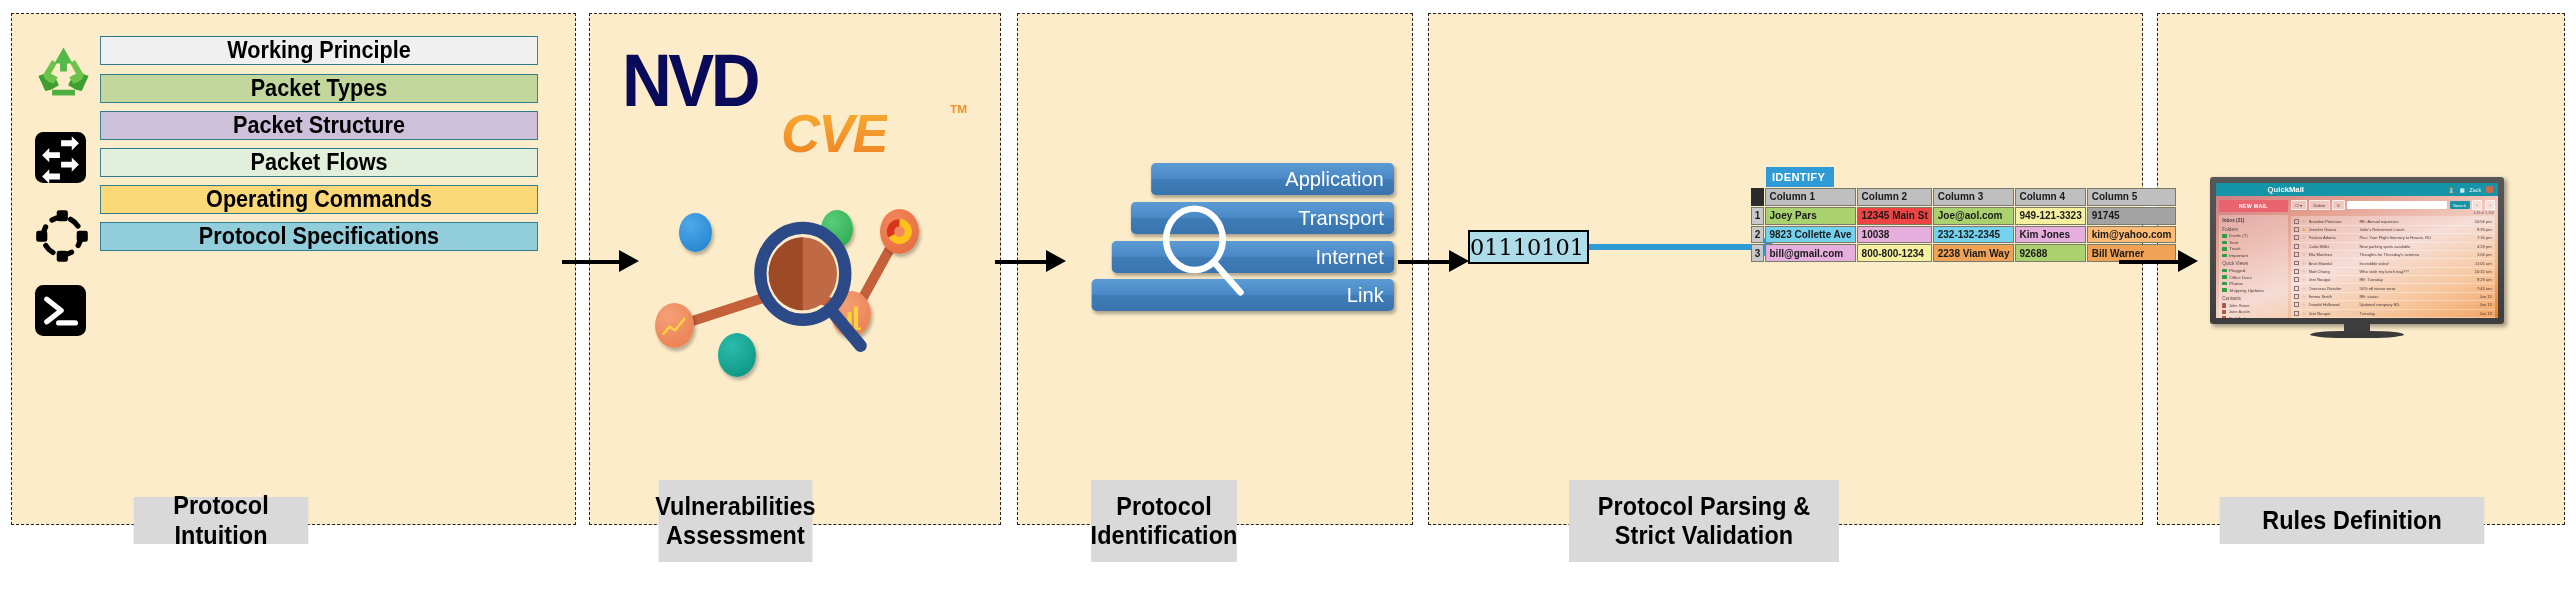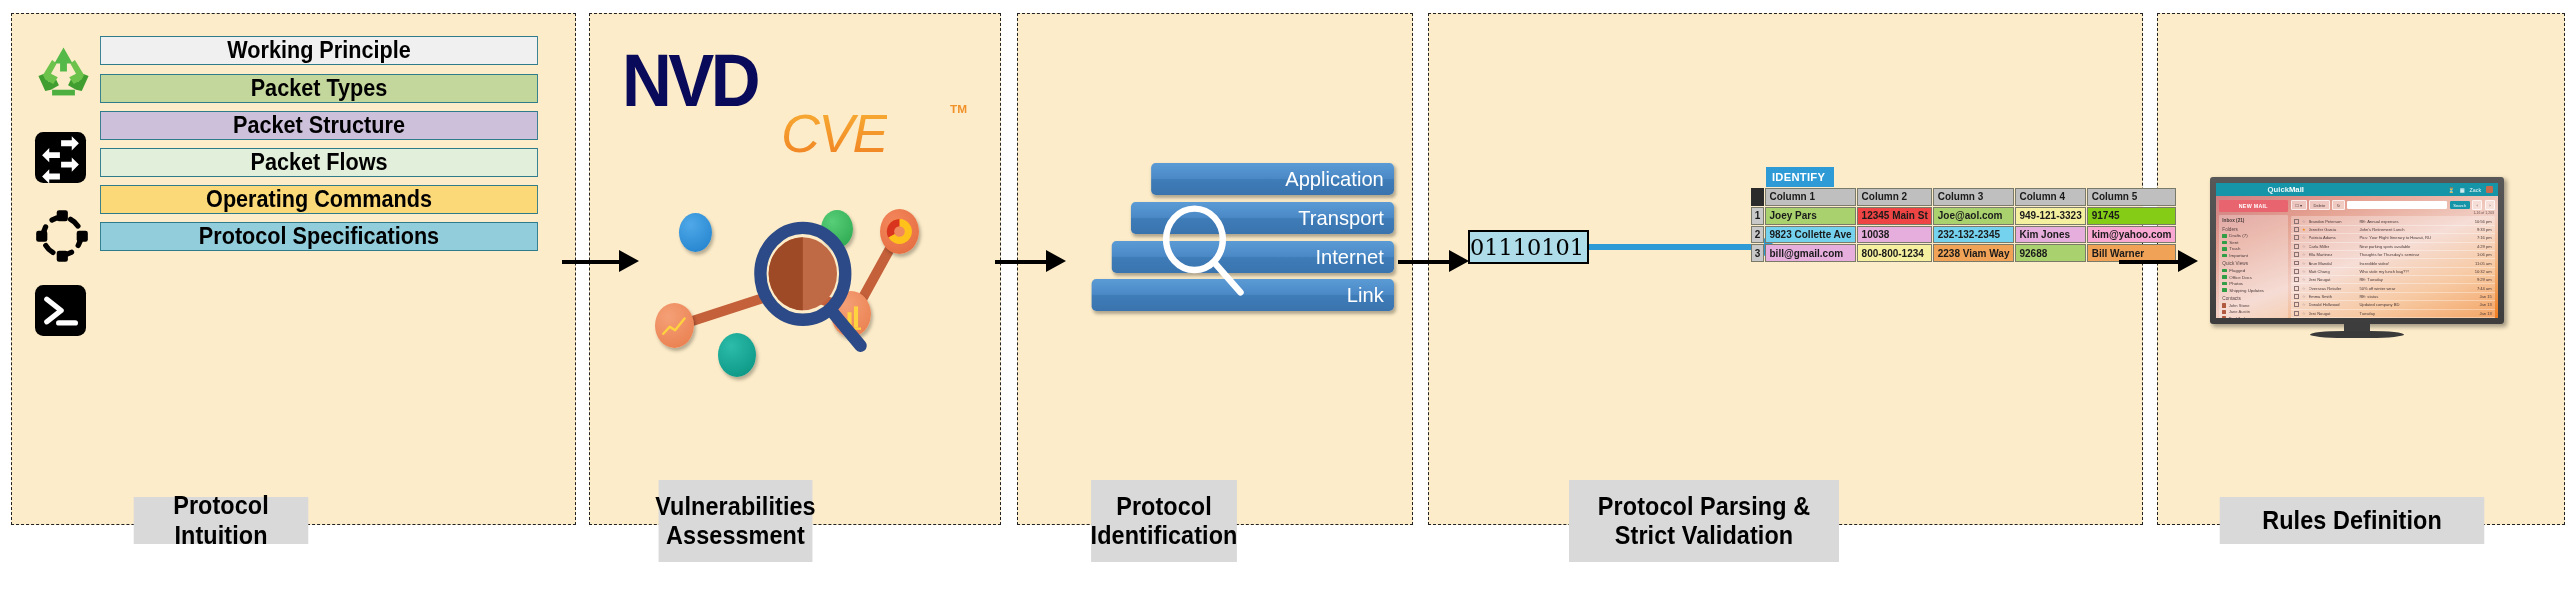--- a/index.html
+++ b/index.html
@@ -91,21 +91,21 @@
 
   
   #nvd-logo{
     position:absolute;left:32px;top:23.5px;
     font-size:69px;font-weight:bold;color:#0A0A5A;
     letter-spacing:-3.5px;font-family:"Liberation Sans",sans-serif;
     transform:scaleY(1.08);transform-origin:left top;
   }
   #cve-logo{
     position:absolute;left:191px;top:88px;
-    font-size:54px;font-weight:normal;
+    font-size:54px;font-weight:bold;
     letter-spacing:-1.8px;
     background:linear-gradient(180deg,#F8B235 0%,#F07E22 100%);
     -webkit-background-clip:text;background-clip:text;color:transparent;
     font-style:italic;
   }
   #cve-tm{position:absolute;left:360px;top:88px;font-size:11.8px;color:#F0912A;font-weight:bold;}
 
   
   .bubble{position:absolute;border-radius:50%;box-shadow:1.8px 2.9px 3.5px rgba(0,0,0,.28);}
 
@@ -390,29 +390,29 @@
         <td class="hdr">Column 3</td>
         <td class="hdr">Column 4</td>
         <td class="hdr">Column 5</td>
       </tr>
       <tr>
         <td class="rownum">1</td>
         <td id="c00" style="background: rgb(169, 210, 110);">Joey Pars</td>
         <td id="c01" style="background: #ef4444;">12345 Main St</td>
         <td id="c02" style="background: rgb(169, 210, 110);">Joe@aol.com</td>
         <td id="c03" style="background: rgb(245, 240, 160);">949-121-3323</td>
-        <td id="c04" style="background: #84cc16; margin-top: 36px;">91745</td>
+        <td id="c04" style="background: #a3a3a3; margin-top: 36px;">91745</td>
       </tr>
       <tr>
         <td class="rownum">2</td>
         <td id="c10" style="background: rgb(116, 210, 239);">9823 Collette Ave</td>
         <td id="c11" style="background: rgb(230, 174, 221);">10038</td>
         <td id="c12" style="background: rgb(116, 210, 239);">232-132-2345</td>
         <td id="c13" style="background: rgb(230, 174, 221);">Kim Jones</td>
-        <td id="c14" style="background: #f9a8d4;">kim@yahoo.com</td>
+        <td id="c14" style="background: #fdba74;">kim@yahoo.com</td>
       </tr>
       <tr>
         <td class="rownum">3</td>
         <td id="c20" style="background: rgb(230, 174, 221);">bill@gmail.com</td>
         <td id="c21" style="background: rgb(245, 240, 160);">800-800-1234</td>
         <td id="c22" style="background: rgb(240, 162, 86);">2238 Viam Way</td>
         <td id="c23" style="background: rgb(169, 210, 110);">92688</td>
         <td id="c24" style="background: rgb(240, 162, 86);">Bill Warner</td>
       </tr>
     </tbody>

